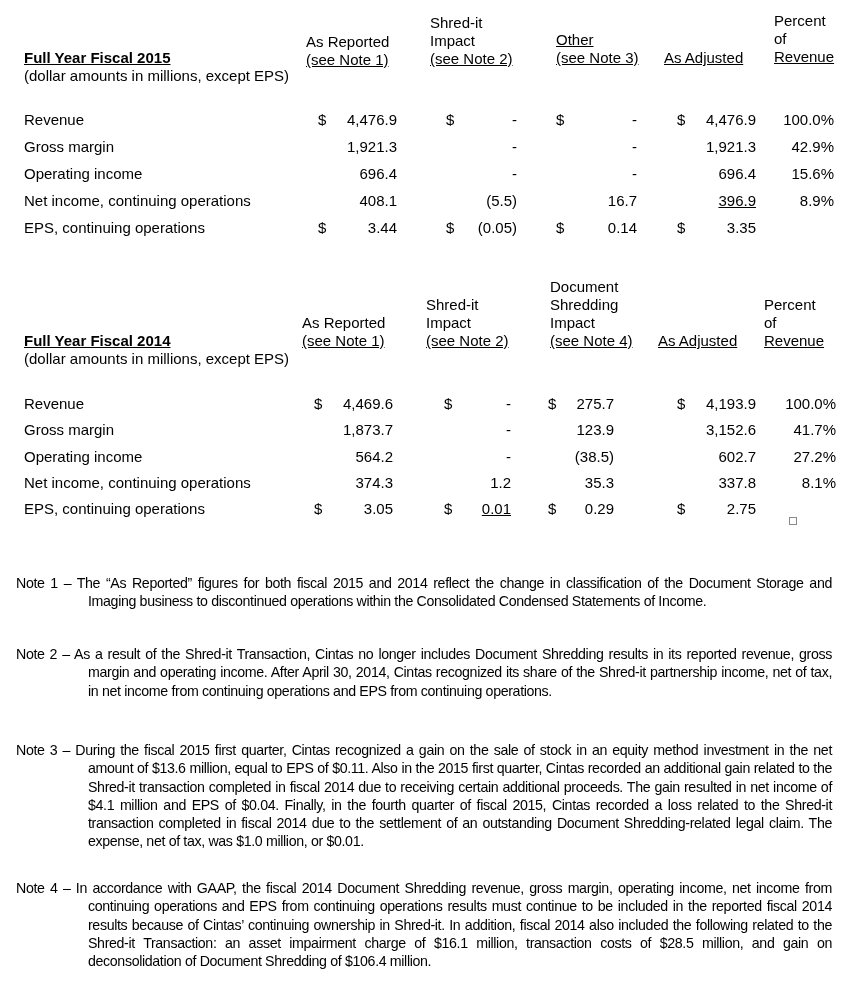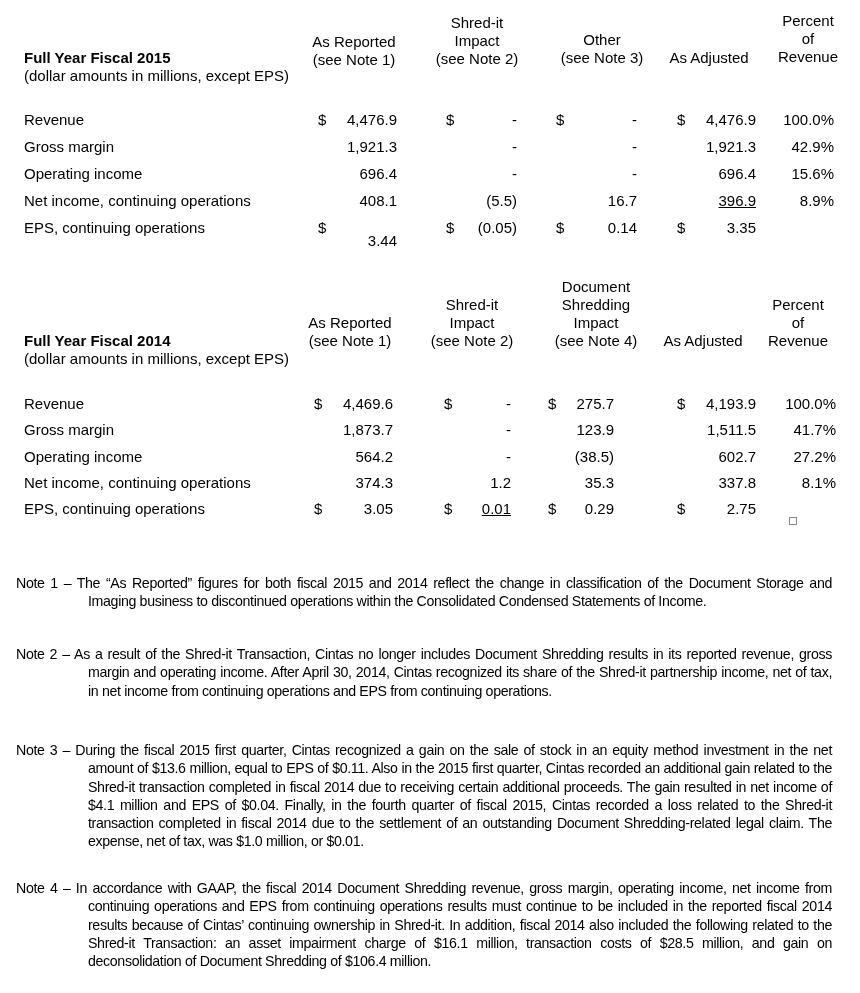--- a/index.html
+++ b/index.html
@@ -2,23 +2,23 @@
 <html><head>
 <meta charset="utf-8">
 <style>
   html, body { margin: 0; padding: 0; background: #ffffff; }
   body {
     width: 860px; height: 993px; position: relative; overflow: hidden;
     font-family: "Liberation Sans", sans-serif; color: #000;
   }
   .tbl { position: absolute; left: 0; width: 860px; font-size: 15px; }
   .abs { position: absolute; white-space: nowrap; }
-  .u { }
+  .u { text-decoration: underline; }
   .b { font-weight: bold; }
-  .hdr { text-align: center; line-height: 18px; }
+  .hdr { line-height: 18px; }
   .r { text-align: right; }
   .notes { position: absolute; left: 16px; width: 816px; font-family: "Liberation Sans", sans-serif; font-size: 14.2px; line-height: 18.3px; letter-spacing: -0.35px; }
   .note { position: absolute; left: 0; width: 816px; margin-top: 16px; }
   .note p { margin: 0; text-align: justify; padding-left: 72px; text-indent: -72px; }
   .box { position: absolute; width: 6px; height: 6px; border: 1px solid #888; }
 </style>
 </head>
 <body>
 
 <div class="tbl" style="top:0;height:250px;">
@@ -90,21 +90,21 @@
         <div class="abs r" style="left: 427px; width: 90px; top: 192px;">(5.5)</div>
         <div class="abs" style="left: 556px; top: 192px;"></div>
         <div class="abs r" style="left: 547px; width: 90px; top: 192px;">16.7</div>
         <div class="abs" style="left: 677px; top: 192px;"></div>
         <div class="abs r" style="left: 666px; width: 90px; top: 192px; text-decoration: underline;">396.9</div>
         <div class="abs r" style="left: 744px; width: 90px; top: 192px;">8.9%</div>
       </div>
       <div>
         <div class="abs" style="left: 24px; top: 219px;">EPS, continuing operations</div>
         <div class="abs" style="left: 318px; top: 219px;">$</div>
-        <div class="abs r" style="left: 307px; width: 90px; top: 232px;">3.44</div>
+        <div class="abs r" style="left: 307px; width: 90px; top: 219px;">3.44</div>
         <div class="abs" style="left: 446px; top: 219px;">$</div>
         <div class="abs r" style="left: 427px; width: 90px; top: 219px;">(0.05)</div>
         <div class="abs" style="left: 556px; top: 219px;">$</div>
         <div class="abs r" style="left: 547px; width: 90px; top: 219px;">0.14</div>
         <div class="abs" style="left: 677px; top: 219px;">$</div>
         <div class="abs r" style="left: 666px; width: 90px; top: 219px;">3.35</div>
         <div class="abs r" style="left: 744px; width: 90px; top: 219px;"></div>
       </div>
     </div>
 </div>
@@ -150,21 +150,21 @@
       </div>
       <div>
         <div class="abs" style="left: 24px; top: 151.3px;">Gross margin</div>
         <div class="abs" style="left: 314px; top: 151.3px;"></div>
         <div class="abs r" style="left: 303px; width: 90px; top: 151.3px;">1,873.7</div>
         <div class="abs" style="left: 444px; top: 151.3px;"></div>
         <div class="abs r" style="left: 421px; width: 90px; top: 151.3px;">-</div>
         <div class="abs" style="left: 548px; top: 151.3px;"></div>
         <div class="abs r" style="left: 524px; width: 90px; top: 151.3px;">123.9</div>
         <div class="abs" style="left: 677px; top: 151.3px;"></div>
-        <div class="abs r" style="left: 666px; width: 90px; top: 151.3px;">1,511.5</div>
+        <div class="abs r" style="left: 666px; width: 90px; top: 151.3px;">3,152.6</div>
         <div class="abs r" style="left: 746px; width: 90px; top: 151.3px;">41.7%</div>
       </div>
       <div>
         <div class="abs" style="left: 24px; top: 177.6px;">Operating income</div>
         <div class="abs" style="left: 314px; top: 177.6px;"></div>
         <div class="abs r" style="left: 303px; width: 90px; top: 177.6px;">564.2</div>
         <div class="abs" style="left: 444px; top: 177.6px;"></div>
         <div class="abs r" style="left: 421px; width: 90px; top: 177.6px;">-</div>
         <div class="abs" style="left: 548px; top: 177.6px;"></div>
         <div class="abs r" style="left: 524px; width: 90px; top: 177.6px;">(38.5)</div>

